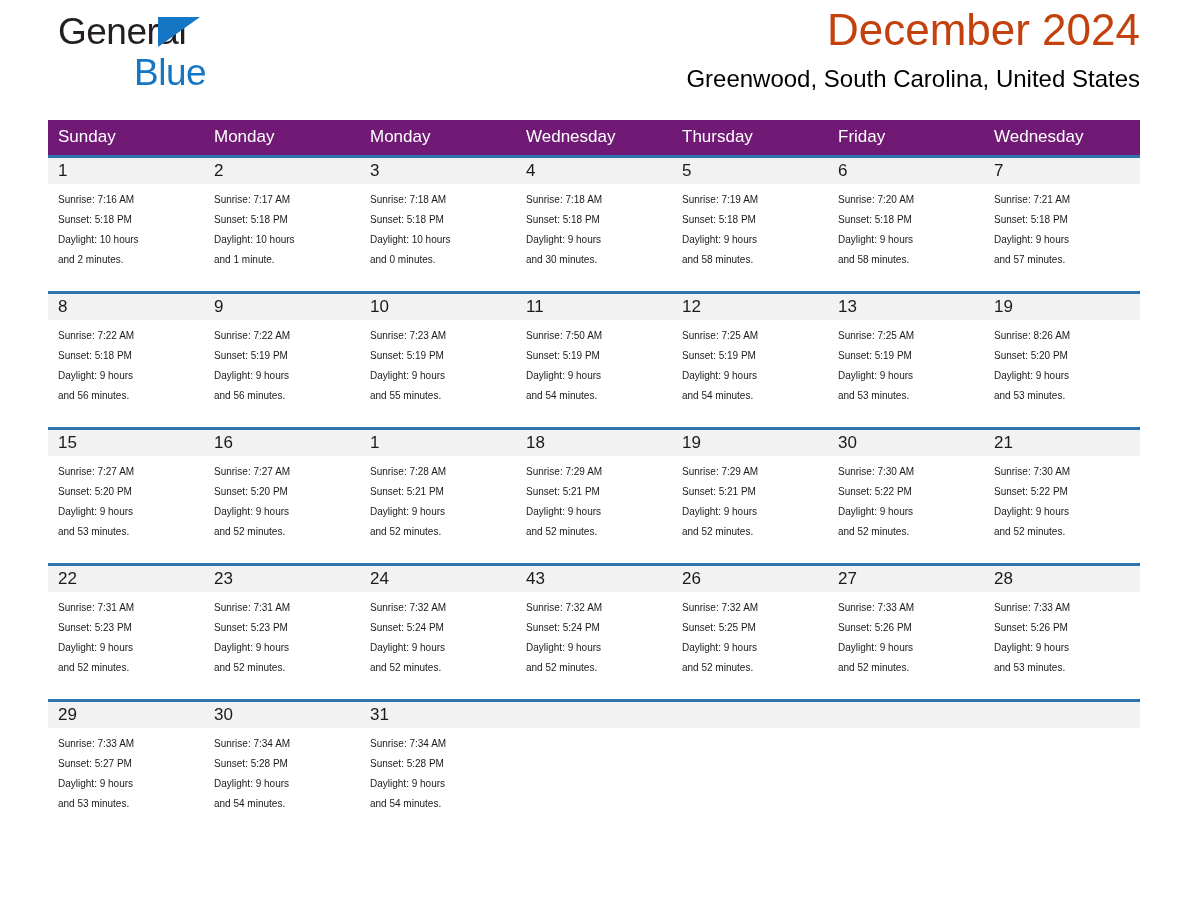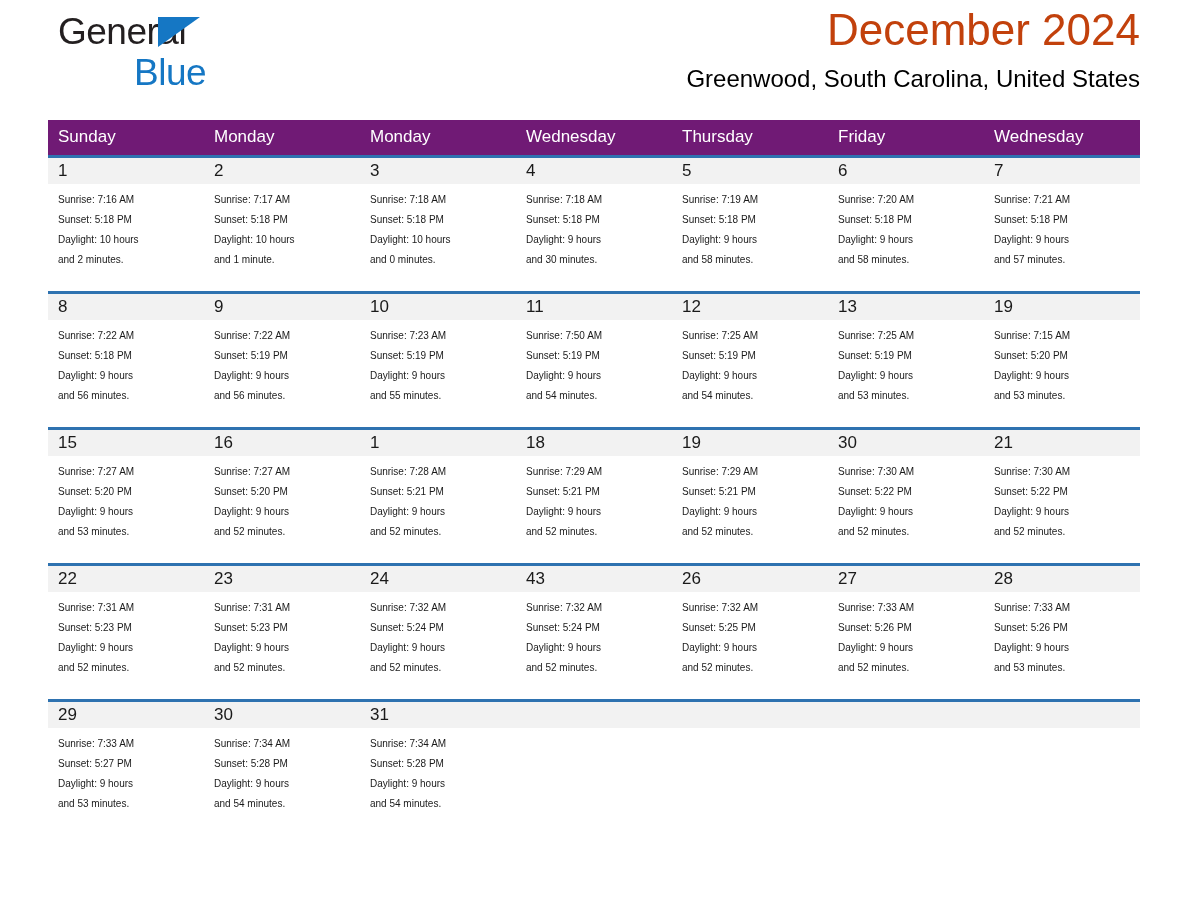--- a/index.html
+++ b/index.html
@@ -316,21 +316,21 @@
                 <div>Sunset: 5:19 PM</div>
                 <div>Daylight: 9 hours</div>
                 <div>and 53 minutes.</div>
               </div>
             </div>
           </td>
           <td>
             <div class="daycell">
               <div class="daynum-band">19</div>
               <div class="dayinfo">
-                <div>Sunrise: 7:15 AM</div>
+                <div>Sunrise: 8:26 AM</div>
                 <div>Sunset: 5:20 PM</div>
                 <div>Daylight: 9 hours</div>
                 <div>and 53 minutes.</div>
               </div>
             </div>
           </td>
         </tr>
         <tr class="weekrow">
           <td>
             <div class="daycell">

